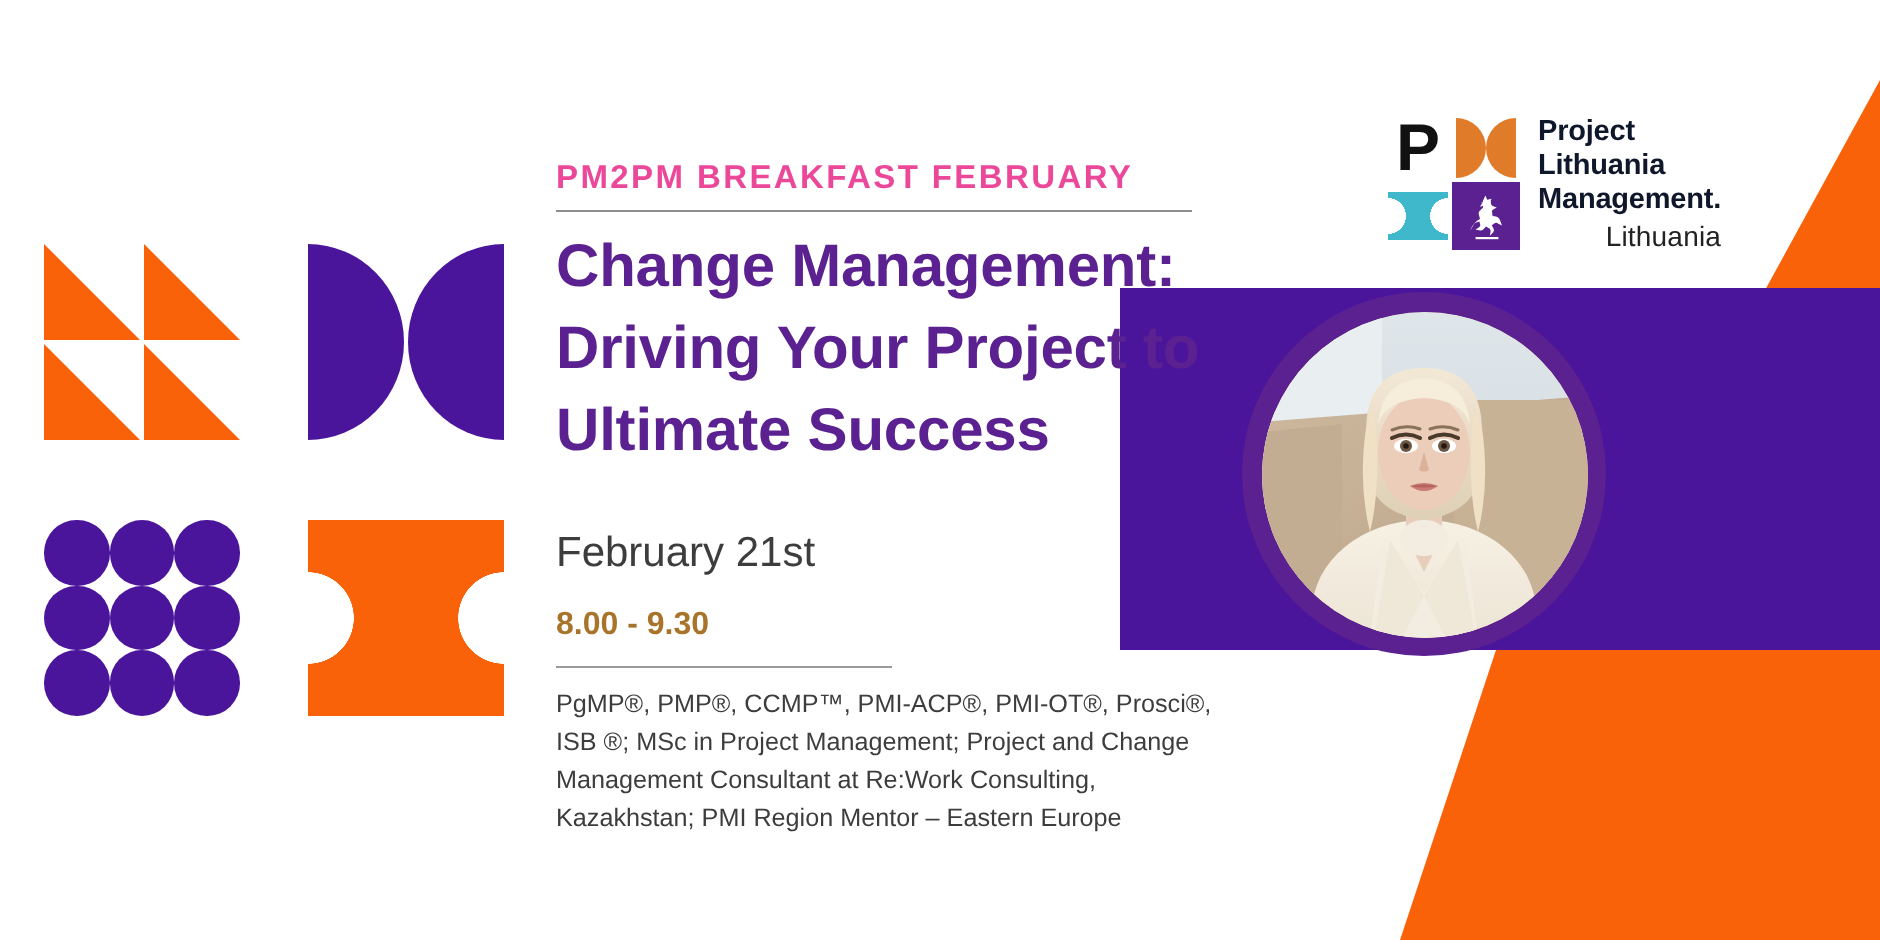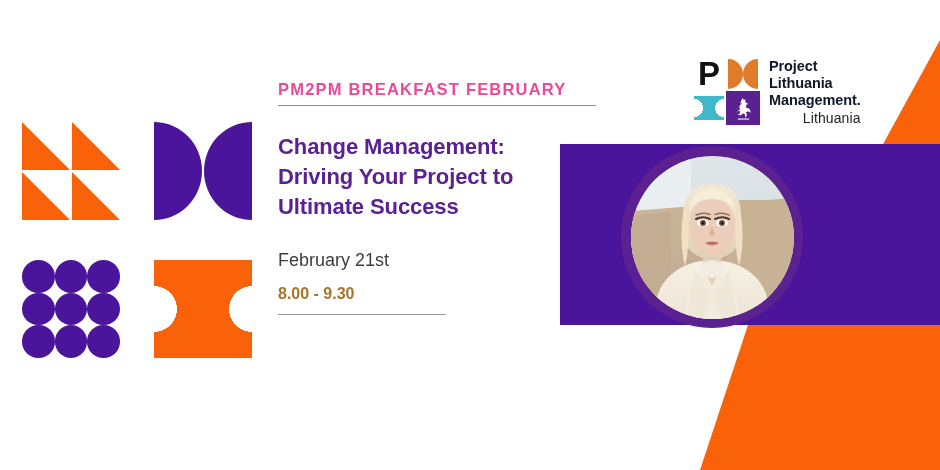--- a/index.html
+++ b/index.html
@@ -60,25 +60,25 @@
   }
 
   
   .content{position:absolute;left:278px;top:80px;width:410px;}
   .eyebrow{
     font-size:16.5px;font-weight:700;letter-spacing:1.2px;color:#ec4899;
     text-transform:uppercase;line-height:1.2;
   }
   .eyebrow-rule{width:318px;height:1.5px;background:#8d8d8d;margin-top:5px;}
   .title{
-    margin-top:26px;font-size:22px;font-weight:700;color:#5b2191;
+    margin-top:8px;font-size:30px;font-weight:700;color:#5b2191;
     line-height:1.36;letter-spacing:-0.1px;
   }
   .title div{white-space:nowrap;}
-  .date{margin-top:26px;font-size:18px;color:#3d3d3d;line-height:1.35;}
+  .date{margin-top:26px;font-size:21px;color:#3d3d3d;line-height:1.35;}
   .time{font-size:16px;font-weight:700;color:#a7742a;line-height:1.35;margin-top:11px;}
   .divider{width:168px;height:1.5px;background:#9a9a9a;margin-top:9px;}
   .speaker{margin-top:7px;font-size:22px;font-weight:700;color:#5b2191;letter-spacing:-0.2px;}
   .creds{margin-top:9px;font-size:12.6px;color:#3d3d3d;line-height:1.5;width:400px;}
   .creds div{white-space:nowrap;}
 
   
   .logo{position:absolute;left:692px;top:57px;display:flex;align-items:flex-start;gap:9px;}
   .logo-mark{
     display:grid;grid-template-columns:34px 34px;grid-template-rows:34px 34px;
@@ -186,20 +186,26 @@
       <div>Driving Your Project to</div>
       <div>Ultimate Success</div>
     </div>
 
     <div class="date">February 21st</div>
     <div class="time">8.00 - 9.30</div>
 
     <div class="divider"></div>
 
 
+    <div class="creds">
+      <div>PgMP®, PMP®, CCMP™, PMI-ACP®, PMI-OT®, Prosci®,</div>
+      <div>ISB ®; MSc in Project Management; Project and Change</div>
+      <div>Management Consultant at Re:Work Consulting,</div>
+      <div>Kazakhstan; PMI Region Mentor – Eastern Europe</div>
+    </div>
   </div>
 
   <div class="logo">
     <div class="logo-mark">
       <div class="lm lm-p">
         <span>P</span>
       </div>
       <div class="lm">
         <div class="mini-bowtie mb-orange">
           <div class="mh l"></div>

